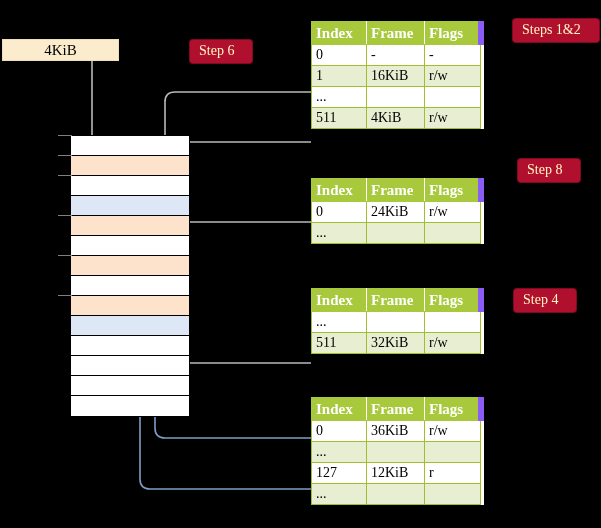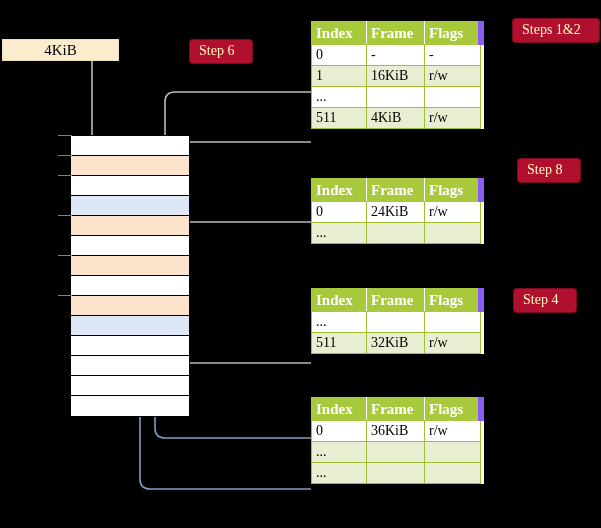--- a/index.html
+++ b/index.html
@@ -323,20 +323,25 @@
       <tr class="even">
         <td>0</td>
         <td>36KiB</td>
         <td>r/w</td>
       </tr>
       <tr class="odd">
         <td>...</td>
         <td></td>
         <td></td>
       </tr>
+      <tr class="even">
+        <td>127</td>
+        <td>12KiB</td>
+        <td>r</td>
+      </tr>
       <tr class="odd">
         <td>...</td>
         <td></td>
         <td></td>
       </tr>
     </tbody>
   </table>
 
 </div>
 

